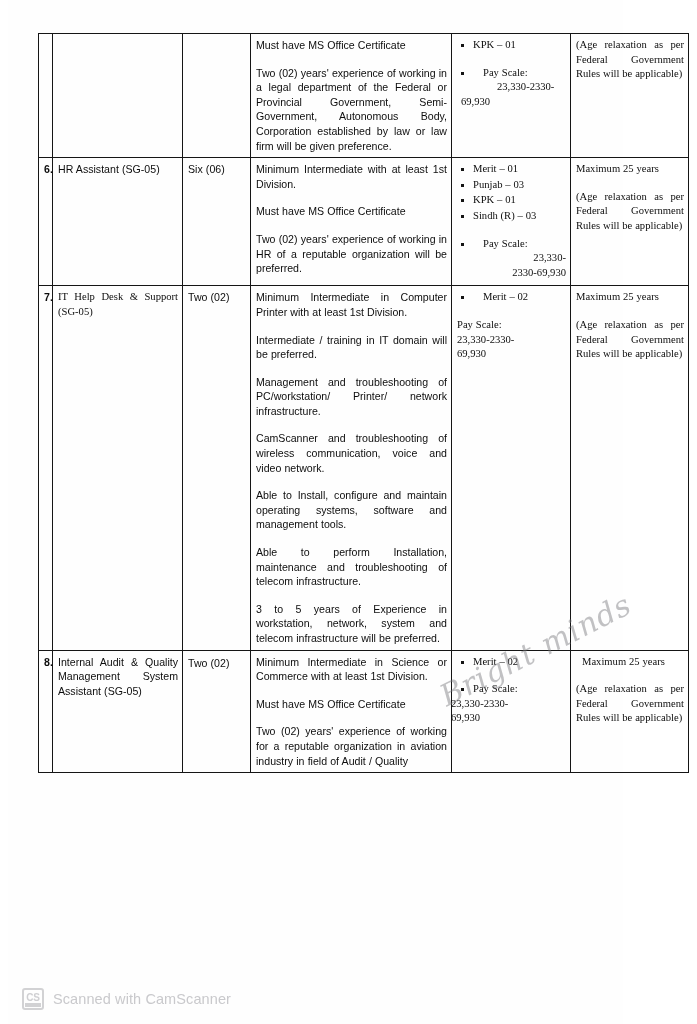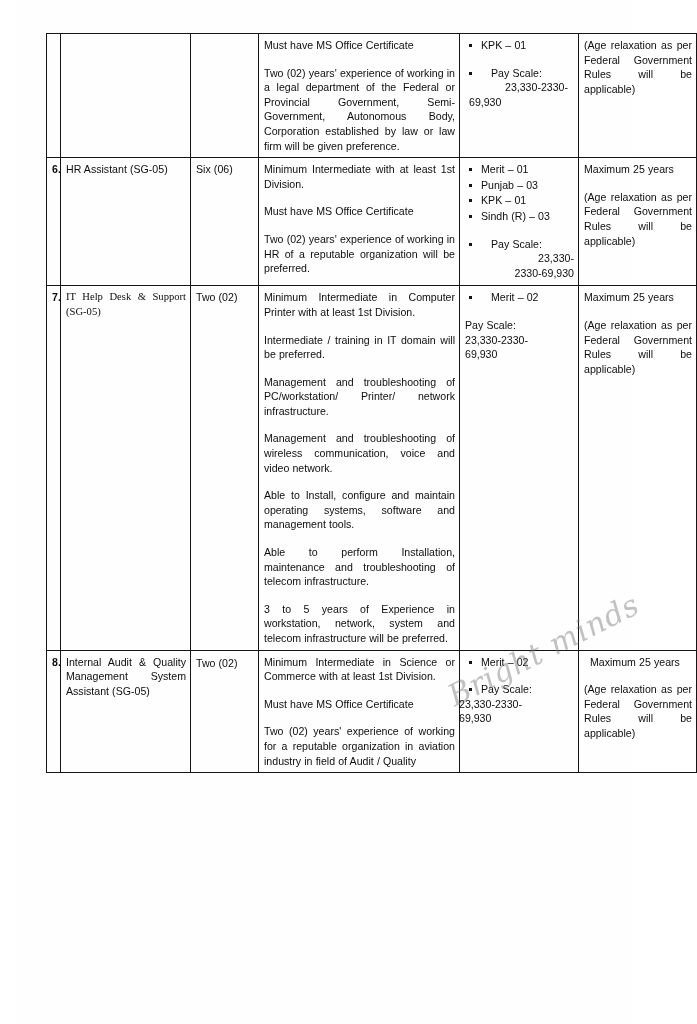--- a/index.html
+++ b/index.html
@@ -12,21 +12,21 @@
     width: 697px;
     height: 1024px;
     position: relative;
     font-family: "Liberation Sans", sans-serif;
     color: #0d0d0d;
     overflow: hidden;
   }
 
   #page {
     position: absolute;
-    left: 16px; top: 0;
+    left: 8px; top: 0;
     width: 615px;
     height: 1024px;
     background: #fefefe;
   }
 
   
   #job-table {
     position: absolute;
     left: 30px;
     top: 33px;
@@ -66,20 +66,21 @@
   }
   .post-cell {
     text-align: justify;
     vertical-align: top;
     padding-top: 5px;
     margin-left: 48px;
   }
   .merit-cell, .age-cell {
     text-align: justify;
     vertical-align: top;
+    font-family: Liberation Serif, serif;
   }
   .merit-cell.mid, .age-cell.mid { vertical-align: middle; }
   .post-cell.vmid { vertical-align: middle; font-family: Liberation Serif, serif; }
 
   .para { margin: 0 0 13px 0; }
   .para:last-child { margin-bottom: 0; }
   .para.tight { margin-bottom: 0; }
 
   
   ul.bullets {
@@ -253,21 +254,21 @@
       </tr>
 
       <tr>
         <td class="sr-cell">7.</td>
         <td class="post-cell vmid">IT Help Desk &amp; Support (SG-05)</td>
         <td class="vac-cell">Two (02)</td>
         <td class="qual-cell">
           <p class="para">Minimum Intermediate in Computer Printer with at least 1st Division.</p>
           <p class="para">Intermediate / training in IT domain will be preferred.</p>
           <p class="para">Management and troubleshooting of PC/workstation/ Printer/ network infrastructure.</p>
-          <p class="para">Management and troubleshooting of wireless communication, voice and video network.</p>
+          <p class="para">CamScanner and troubleshooting of wireless communication, voice and video network.</p>
           <p class="para">Able to Install, configure and maintain operating systems, software and management tools.</p>
           <p class="para">Able to perform Installation, maintenance and troubleshooting of telecom infrastructure.</p>
           <p class="para">3 to 5 years of Experience in workstation, network, system and telecom infrastructure will be preferred.</p>
         </td>
         <td class="merit-cell mid">
           <ul class="bullets">
             <li class="indent2">Merit – 02</li>
           </ul>
           <div class="pay-block">
             <span class="pl">Pay Scale:</span>
@@ -306,14 +307,21 @@
         </td>
       </tr>
 
     </tbody>
   </table>
 
   <div id="watermark">
     <span>Bright minds</span>
   </div>
 
+  <div id="scanner-footer">
+    <div id="cs-logo">
+      <span class="cs-text">CS</span>
+      <span class="cs-bar"></span>
+    </div>
+    <div id="scanner-label">Scanned with CamScanner</div>
+  </div>
 
 </div>
 
 </body></html>

